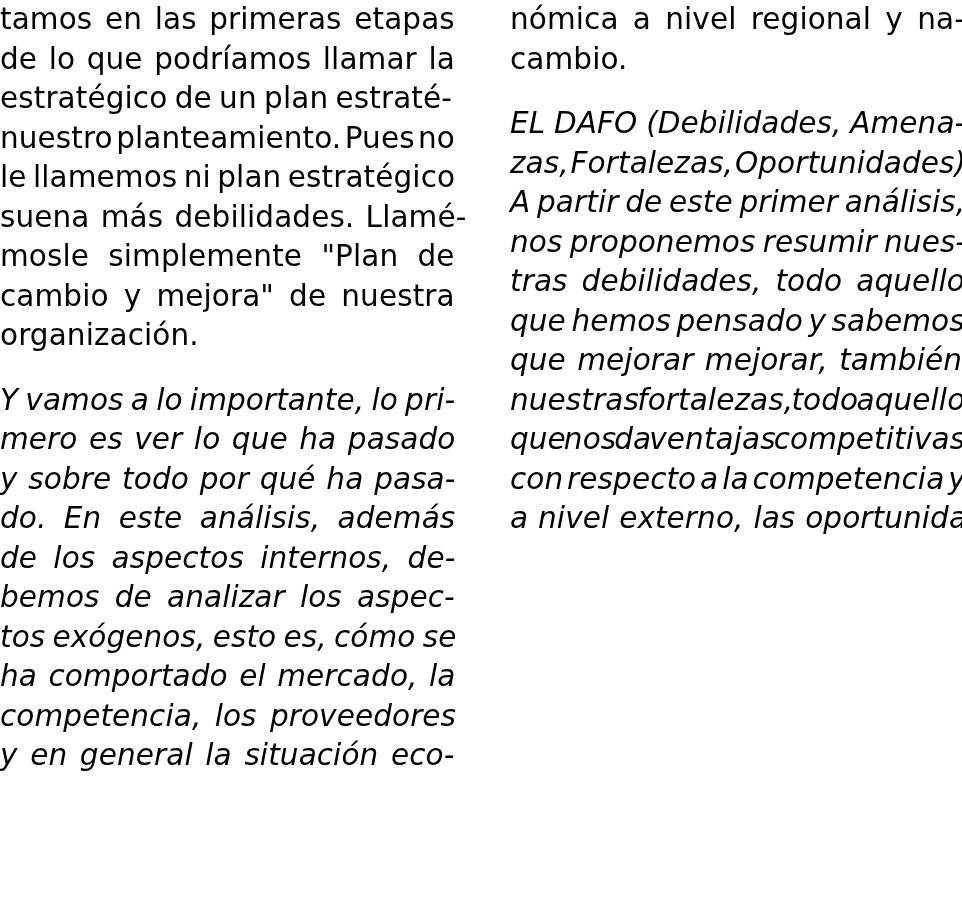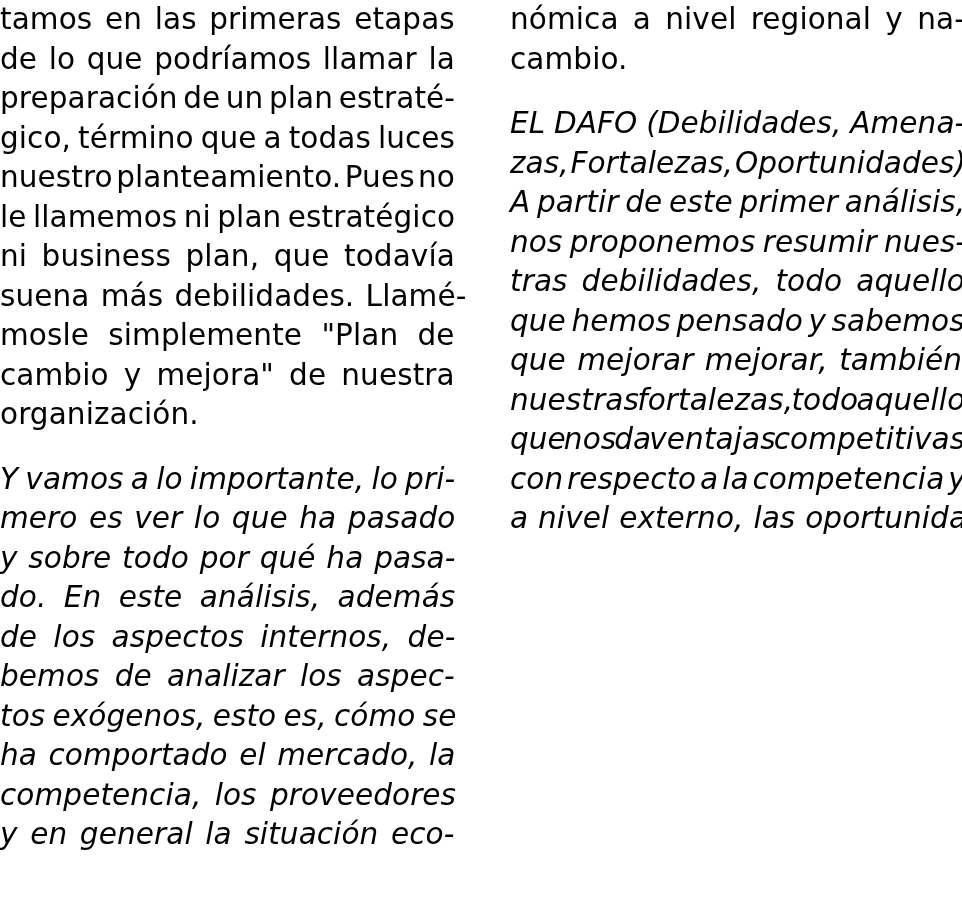--- a/index.html
+++ b/index.html
@@ -64,25 +64,23 @@
 <body>
 
 <div class="page">
   <div class="columns">
 
     <div class="column col-left">
 
       <p class="para">
         <span class="line" style="word-spacing: 3.17969px;">tamos en las primeras etapas</span>
         <span class="line" style="word-spacing: 2.13437px;">de lo que podríamos llamar la</span>
-        <span class="line" style="word-spacing: -3.91406px;">preparación de un plan estraté-</span>
-        <span class="line" style="word-spacing: -2.50625px;">gico, término que a todas luces</span>
+        <span class="line" style="word-spacing: -3.91406px;">estratégico de un plan estraté-</span>
         <span class="line" style="word-spacing: -6.04167px;">nuestro planteamiento. Pues no</span>
         <span class="line" style="word-spacing: -3.03906px;">le llamemos ni plan estratégico</span>
-        <span class="line" style="word-spacing: 5.05469px;">ni business plan, que todavía</span>
         <span class="line" style="word-spacing: 1.79688px;">suena más debilidades. Llamé-</span>
         <span class="line" style="word-spacing: 9.82812px;">mosle simplemente "Plan de</span>
         <span class="line" style="word-spacing: 5.64062px;">cambio y mejora" de nuestra</span>
         <span class="line last">organización.</span>
       </p>
 
       <p class="para">
         <span class="line" style="word-spacing: -2.2526px;">Y vamos a lo importante, lo pri-</span>
         <span class="line" style="word-spacing: 2.07292px;">mero es ver lo que ha pasado</span>
         <span class="line" style="word-spacing: 1.32812px;">y sobre todo por qué ha pasa-</span>

